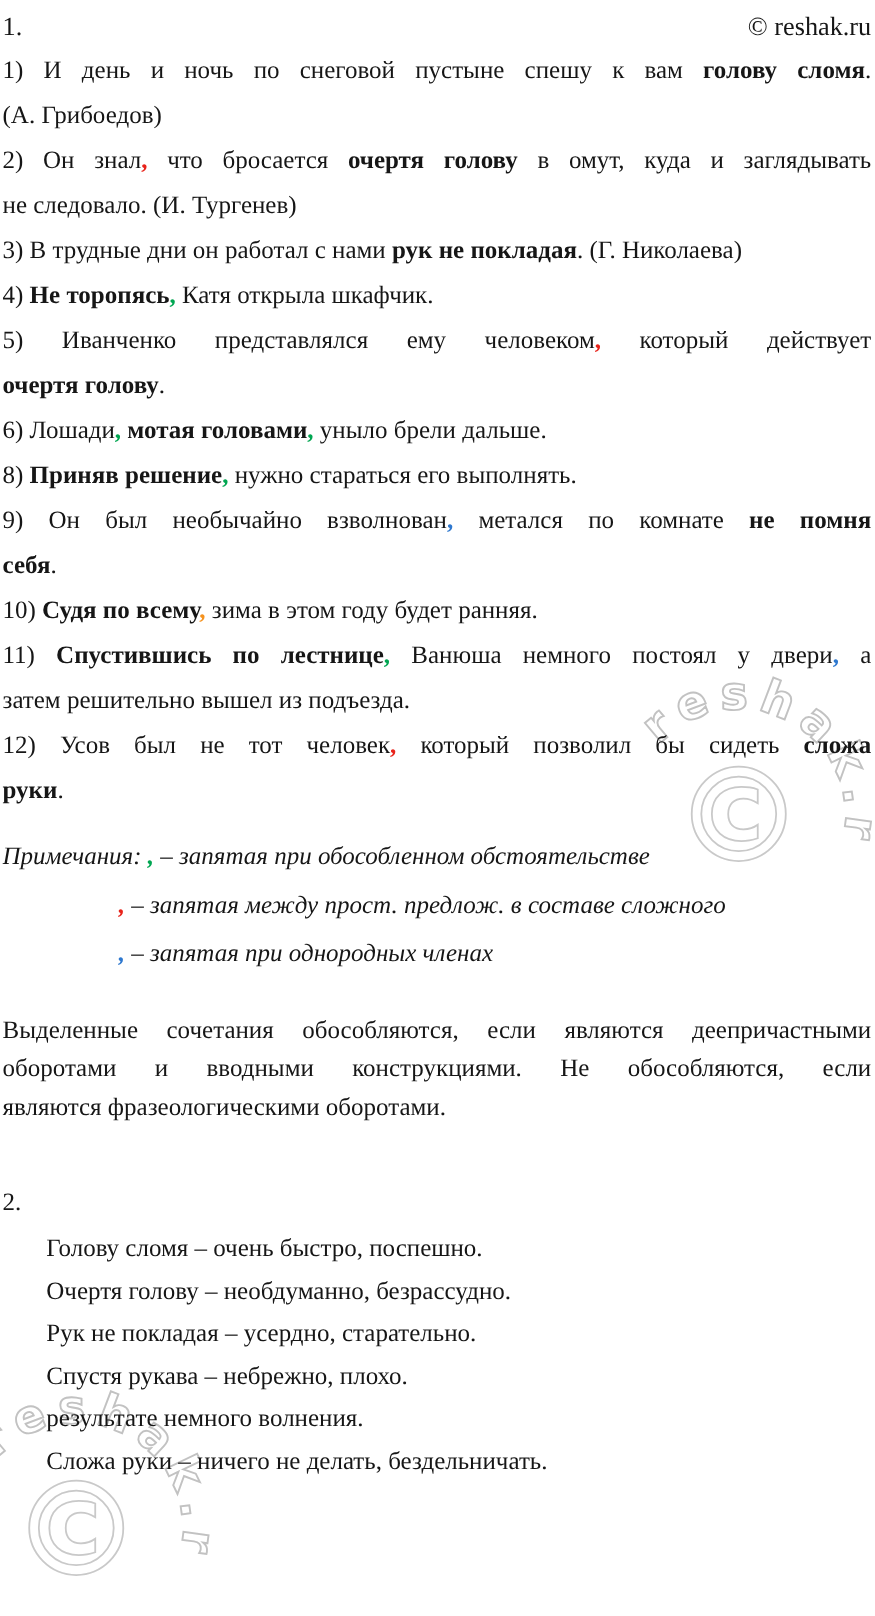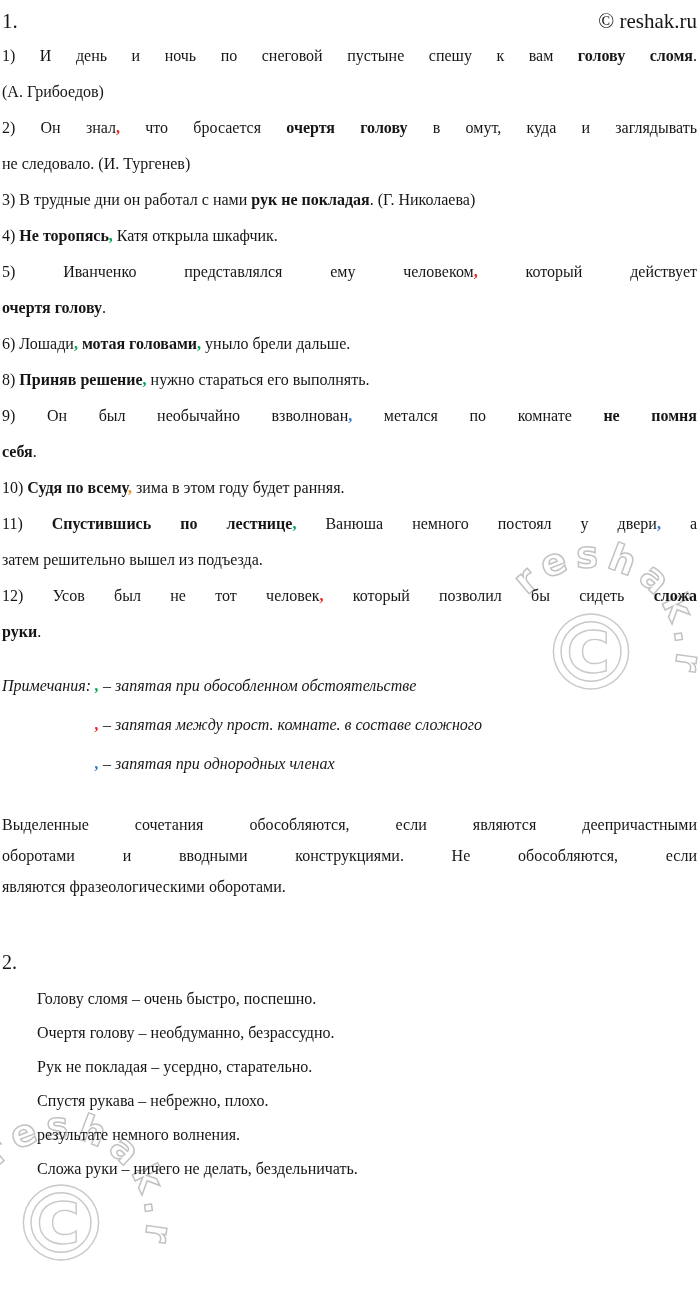--- a/index.html
+++ b/index.html
@@ -9,21 +9,21 @@
     background:#ffffff;
     overflow:hidden;
     font-family:"Liberation Serif", serif;
     color:#161616;
   }
   .wm{position:absolute;z-index:0;overflow:visible;}
   .content{position:relative;z-index:1;padding:8px 3px 0 2px;}
   .hdr{display:flex;justify-content:space-between;align-items:flex-start;
        font-size:21px;line-height:26px;height:26px;}
   .sents{margin-top:4px;}
-  .ln{height:36px;line-height:36px;font-size:16px;overflow:hidden;text-align:left;}
+  .ln{height:36px;line-height:36px;font-size:20px;overflow:hidden;text-align:left;}
   .j{text-align:justify;}
   .j::after{content:"";display:inline-block;width:100%;height:0;}
   .b{font-weight:bold;}
   .comma{font-weight:bold;}
   .notes{margin-top:16px;}
   .notes .ln{height:39px;line-height:39px;font-style:italic;}
   .ind{padding-left:93px;}
   .concl{margin-top:26px;font-family:Liberation Serif, serif;}
   .concl .ln{height:31px;line-height:31px;}
   .s2num{margin-top:42px;font-size:20px;line-height:36px;height:36px;}
@@ -78,21 +78,21 @@
         <div class="ln"><span class="b">себя</span><span>.</span></div>
         <div class="ln"><span>10) </span><span class="b">Судя по всему</span><span class="comma" style="color: rgb(245, 146, 30);">,</span><span> зима в этом году будет ранняя.</span></div>
         <div class="ln j"><span>11) </span><span class="b">Спустившись по лестнице</span><span class="comma" style="color: rgb(0, 166, 81);">,</span><span> Ванюша немного постоял у двери</span><span class="comma" style="color: rgb(46, 120, 207);">,</span><span> а</span></div>
         <div class="ln"><span>затем решительно вышел из подъезда.</span></div>
         <div class="ln j"><span>12) Усов был не тот человек</span><span class="comma" style="color: rgb(232, 35, 26);">,</span><span> который позволил бы сидеть </span><span class="b">сложа</span></div>
         <div class="ln"><span class="b">руки</span><span>.</span></div>
       </div>
 
     <div class="notes">
         <div class="ln"><span>Примечания: </span><span class="comma" style="color: rgb(0, 166, 81);">,</span><span> – запятая при обособленном обстоятельстве</span></div>
-        <div class="ln ind"><span class="comma" style="color: rgb(232, 35, 26);">,</span><span> – запятая между прост. комнате. в составе сложного</span></div>
+        <div class="ln ind"><span class="comma" style="color: rgb(232, 35, 26);">,</span><span> – запятая между прост. предлож. в составе сложного</span></div>
         <div class="ln ind"><span class="comma" style="color: rgb(46, 120, 207);">,</span><span> – запятая при однородных членах</span></div>
       </div>
 
     <div class="concl">
         <div class="ln j"><span>Выделенные сочетания обособляются, если являются деепричастными</span></div>
         <div class="ln j"><span>оборотами и вводными конструкциями. Не обособляются, если</span></div>
         <div class="ln"><span>являются фразеологическими оборотами.</span></div>
       </div>
 
     <div class="s2num">2.</div>

